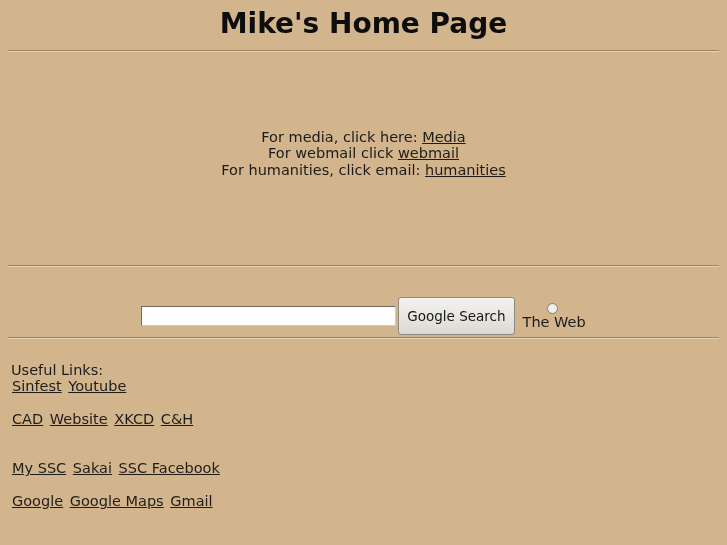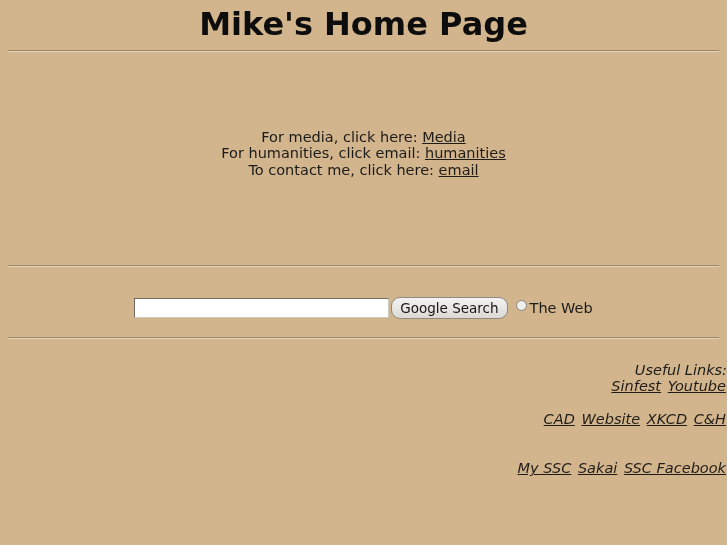--- a/index.html
+++ b/index.html
@@ -19,21 +19,21 @@
     width: 727px;
     height: 545px;
     box-sizing: border-box;
     padding: 0 8px;
     position: relative;
   }
 
   
   .title {
     text-align: center;
-    font-size: 32px;
+    font-size: 28px;
     font-weight: bold;
     letter-spacing: 0px;
     margin: 8px 0 0 0;
     padding: 0;
     line-height: 32px;
     color: #0d0d0d;
   }
 
   
   .rule {
@@ -88,63 +88,63 @@
     border-right-color: #cdc8c0;
     border-bottom-color: #cdc8c0;
     font-family: "DejaVu Sans", sans-serif;
     font-size: 13px;
     padding: 1px 3px;
     margin: 0;
     outline: none;
     color: #111;
   }
   .search-btn {
-    height: 22px;
+    height: 38px;
     box-sizing: border-box;
     margin-left: 2px;
     padding: 0 8px;
     font-family: "DejaVu Sans", sans-serif;
     font-size: 13.5px;
     color: #161616;
     background: linear-gradient(to bottom, #f4f3f1 0%, #e7e5e1 55%, #dcd9d4 100%);
     border: 1px solid #8d8a84;
-    border-radius: 9px;
+    border-radius: 3px;
     cursor: pointer;
     line-height: 20px;
     white-space: nowrap;
   }
   .radio-wrap {
     display: flex;
-    align-items: flex-start;
+    align-items: center;
     margin-left: 8px;
     font-size: 14.5px;
     white-space: nowrap;
+    flex-direction: column;
   }
   .radio {
     width: 11px;
     height: 11px;
     box-sizing: border-box;
     border-radius: 50%;
     background: #efeeeb;
     border: 1px solid #85817a;
     margin-right: 3px;
     display: inline-block;
     cursor: pointer;
   }
 
   
   .useful {
     position: absolute;
     left: 11px;
     right: 0;
     top: 354px;
-    text-align: right;
+    text-align: left;
     font-size: 14.5px;
     line-height: 16.4px;
-    font-style: italic;
   }
   .useful .grp {
     margin: 0;
     padding: 0;
   }
   .useful .gap {
     height: 16.4px;
   }
   .useful .lbl {
     text-decoration: none;
@@ -156,22 +156,22 @@
 <body>
 
 <div class="page">
 
   <h1 class="title">Mike's Home Page</h1>
 
   <hr class="rule r1">
 
   <div class="intro">
       <div><span>For media, click here: </span><a>Media</a></div>
+      <div><span>For webmail click </span><a>webmail</a></div>
       <div><span>For humanities, click email: </span><a>humanities</a></div>
-      <div><span>To contact me, click here: </span><a>email</a></div>
     </div>
 
   <hr class="rule r2">
 
   <div class="searchrow">
     <input class="search-input" type="text" placeholder="" style="">
     <button class="search-btn">Google Search</button>
     <label class="radio-wrap">
       <span class="radio"></span>
       <span>The Web</span>
@@ -182,15 +182,16 @@
 
   <div class="useful">
       <div class="grp lbl">Useful Links:</div>
       <div class="grp"><a>Sinfest</a> <a>Youtube</a></div>
       <div class="gap"></div>
       <div class="grp"><a>CAD</a> <a>Website</a> <a>XKCD</a> <a>C&amp;H</a></div>
       <div class="gap"></div>
       <div class="gap"></div>
       <div class="grp"><a>My SSC</a> <a>Sakai</a> <a>SSC Facebook</a></div>
       <div class="gap"></div>
+      <div class="grp"><a>Google</a> <a>Google Maps</a> <a>Gmail</a></div>
     </div>
 
 </div>
 
 </body></html>

